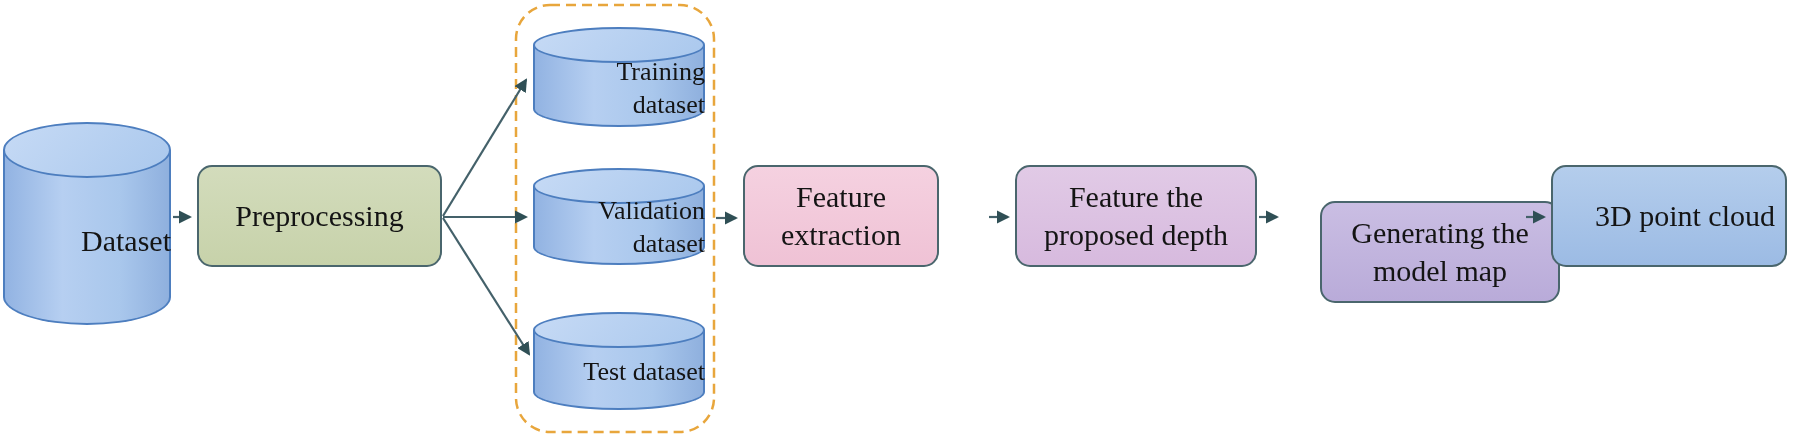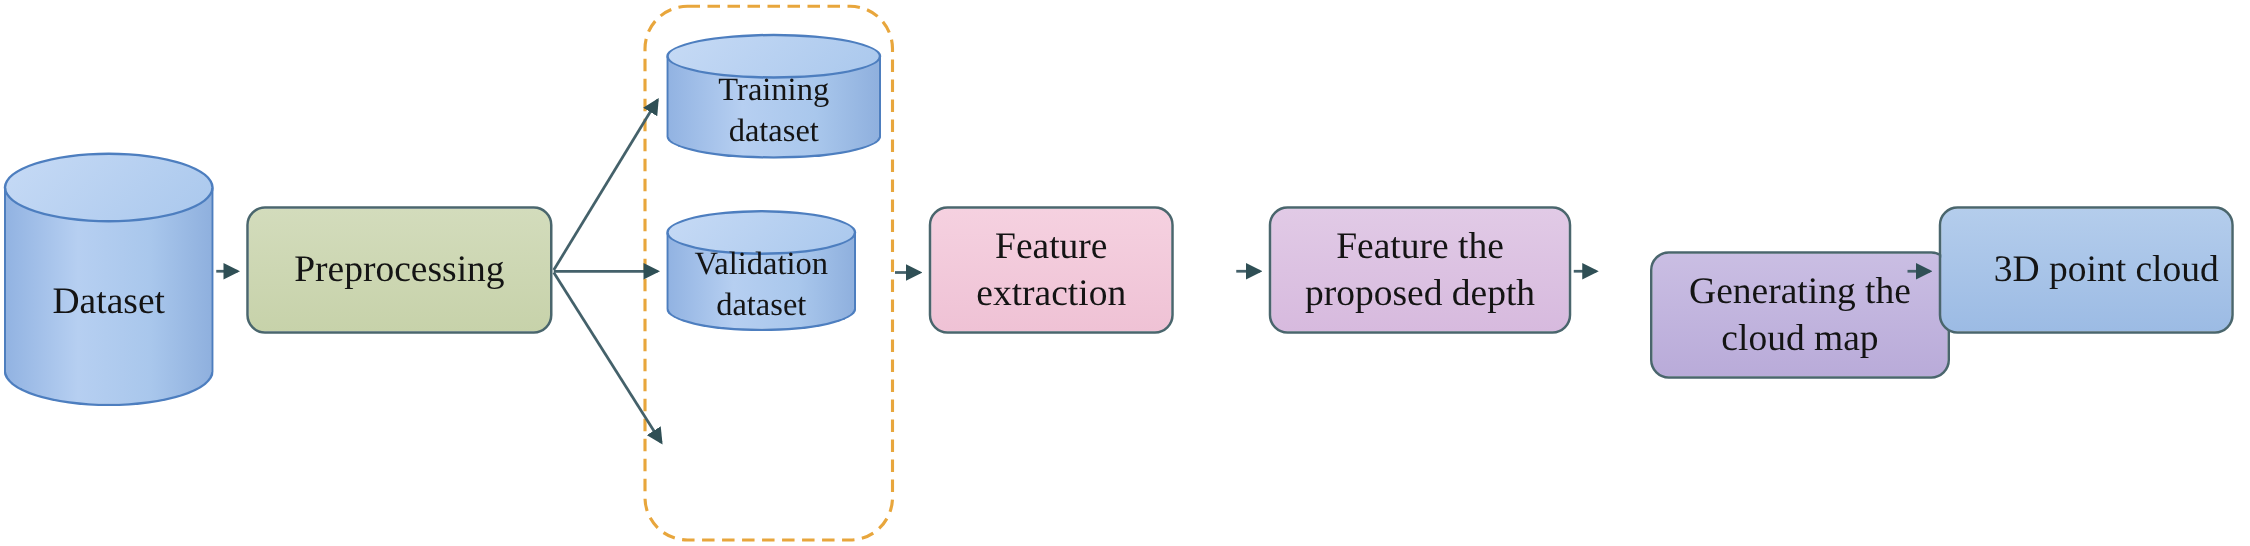--- a/index.html
+++ b/index.html
@@ -22,21 +22,21 @@
     border:2px solid #4d7ebf;border-top:none;
     border-radius:0 0 50% 50% / 0 0 var(--ry) var(--ry);
   }
   .cyl-top{
     position:absolute;left:0;right:0;top:0;height:calc(var(--ry)*2);box-sizing:border-box;
     background:linear-gradient(135deg,#c6daf5,#aac8ed);
     border:2px solid #4d7ebf;border-radius:50%;
   }
   .cyl-label{
     position:absolute;left:0;right:0;top:calc(var(--ry)*1.2);bottom:0;
-    display:flex;flex-direction:column;align-items:center;justify-content:center;
+    display:flex;flex-direction:column;align-items:flex-end;justify-content:center;
     text-align:center;
   }
   .cyl-label.big{font-size:30px;line-height:39px;}
   .cyl-label.small{font-size:26px;line-height:33px;}
   
   .overlay{position:absolute;left:0;top:0;pointer-events:none;}
 </style>
 </head>
 <body>
 
@@ -56,43 +56,50 @@
 
   <div class="cylinder" style="left:533px;top:27px;width:172px;height:100px;--ry:18px;">
     <div class="cyl-body"></div>
     <div class="cyl-top"></div>
     <div class="cyl-label small">
       <div>Training</div>
       <div>dataset</div>
     </div>
   </div>
 
-  <div class="cylinder" style="left:533px;top:168px;width:152px;height:97px;--ry:18px;">
+  <div class="cylinder" style="left:533px;top:168px;width:172px;height:97px;--ry:18px;">
     <div class="cyl-body"></div>
     <div class="cyl-top"></div>
     <div class="cyl-label small">
       <div>Validation</div>
       <div>dataset</div>
     </div>
   </div>
 
+  <div class="cylinder" style="left:533px;top:312px;width:172px;height:98px;--ry:18px;">
+    <div class="cyl-body"></div>
+    <div class="cyl-top"></div>
+    <div class="cyl-label small">
+      <div>Test dataset</div>
+    </div>
+  </div>
 
   <div class="pbox" style="left:743px;top:165px;width:196px;height:102px;background:linear-gradient(180deg,#f5d1e0,#efc2d5);">
     <div>Feature</div>
     <div>extraction</div>
   </div>
 
   <div class="pbox" style="left:1015px;top:165px;width:242px;height:102px;background:linear-gradient(180deg,#e1cae6,#d7bade);">
     <div>Feature the</div>
     <div>proposed depth</div>
   </div>
 
   <div class="pbox" style="left:1320px;top:165px;width:240px;height:102px;background:linear-gradient(180deg,#cabee3,#b9abd9);margin-top:36px;">
     <div>Generating the</div>
-    <div>cloud map</div>
+    <div>model map</div>
   </div>
 
   <div class="pbox" style="left:1551px;top:165px;width:236px;height:102px;background:linear-gradient(180deg,#b4cdec,#9cbbe4);padding-left:32px;">
     <div>3D point cloud</div>
   </div>
 
   <svg class="overlay" width="1800" height="437" viewBox="0 0 1800 437">
     <defs>
       <marker id="ah" viewBox="0 0 10 10" refX="8.5" refY="5" markerWidth="6" markerHeight="6" orient="auto-start-reverse">
         <path d="M0,0 L10,5 L0,10 z" fill="#2f4f55"></path>

